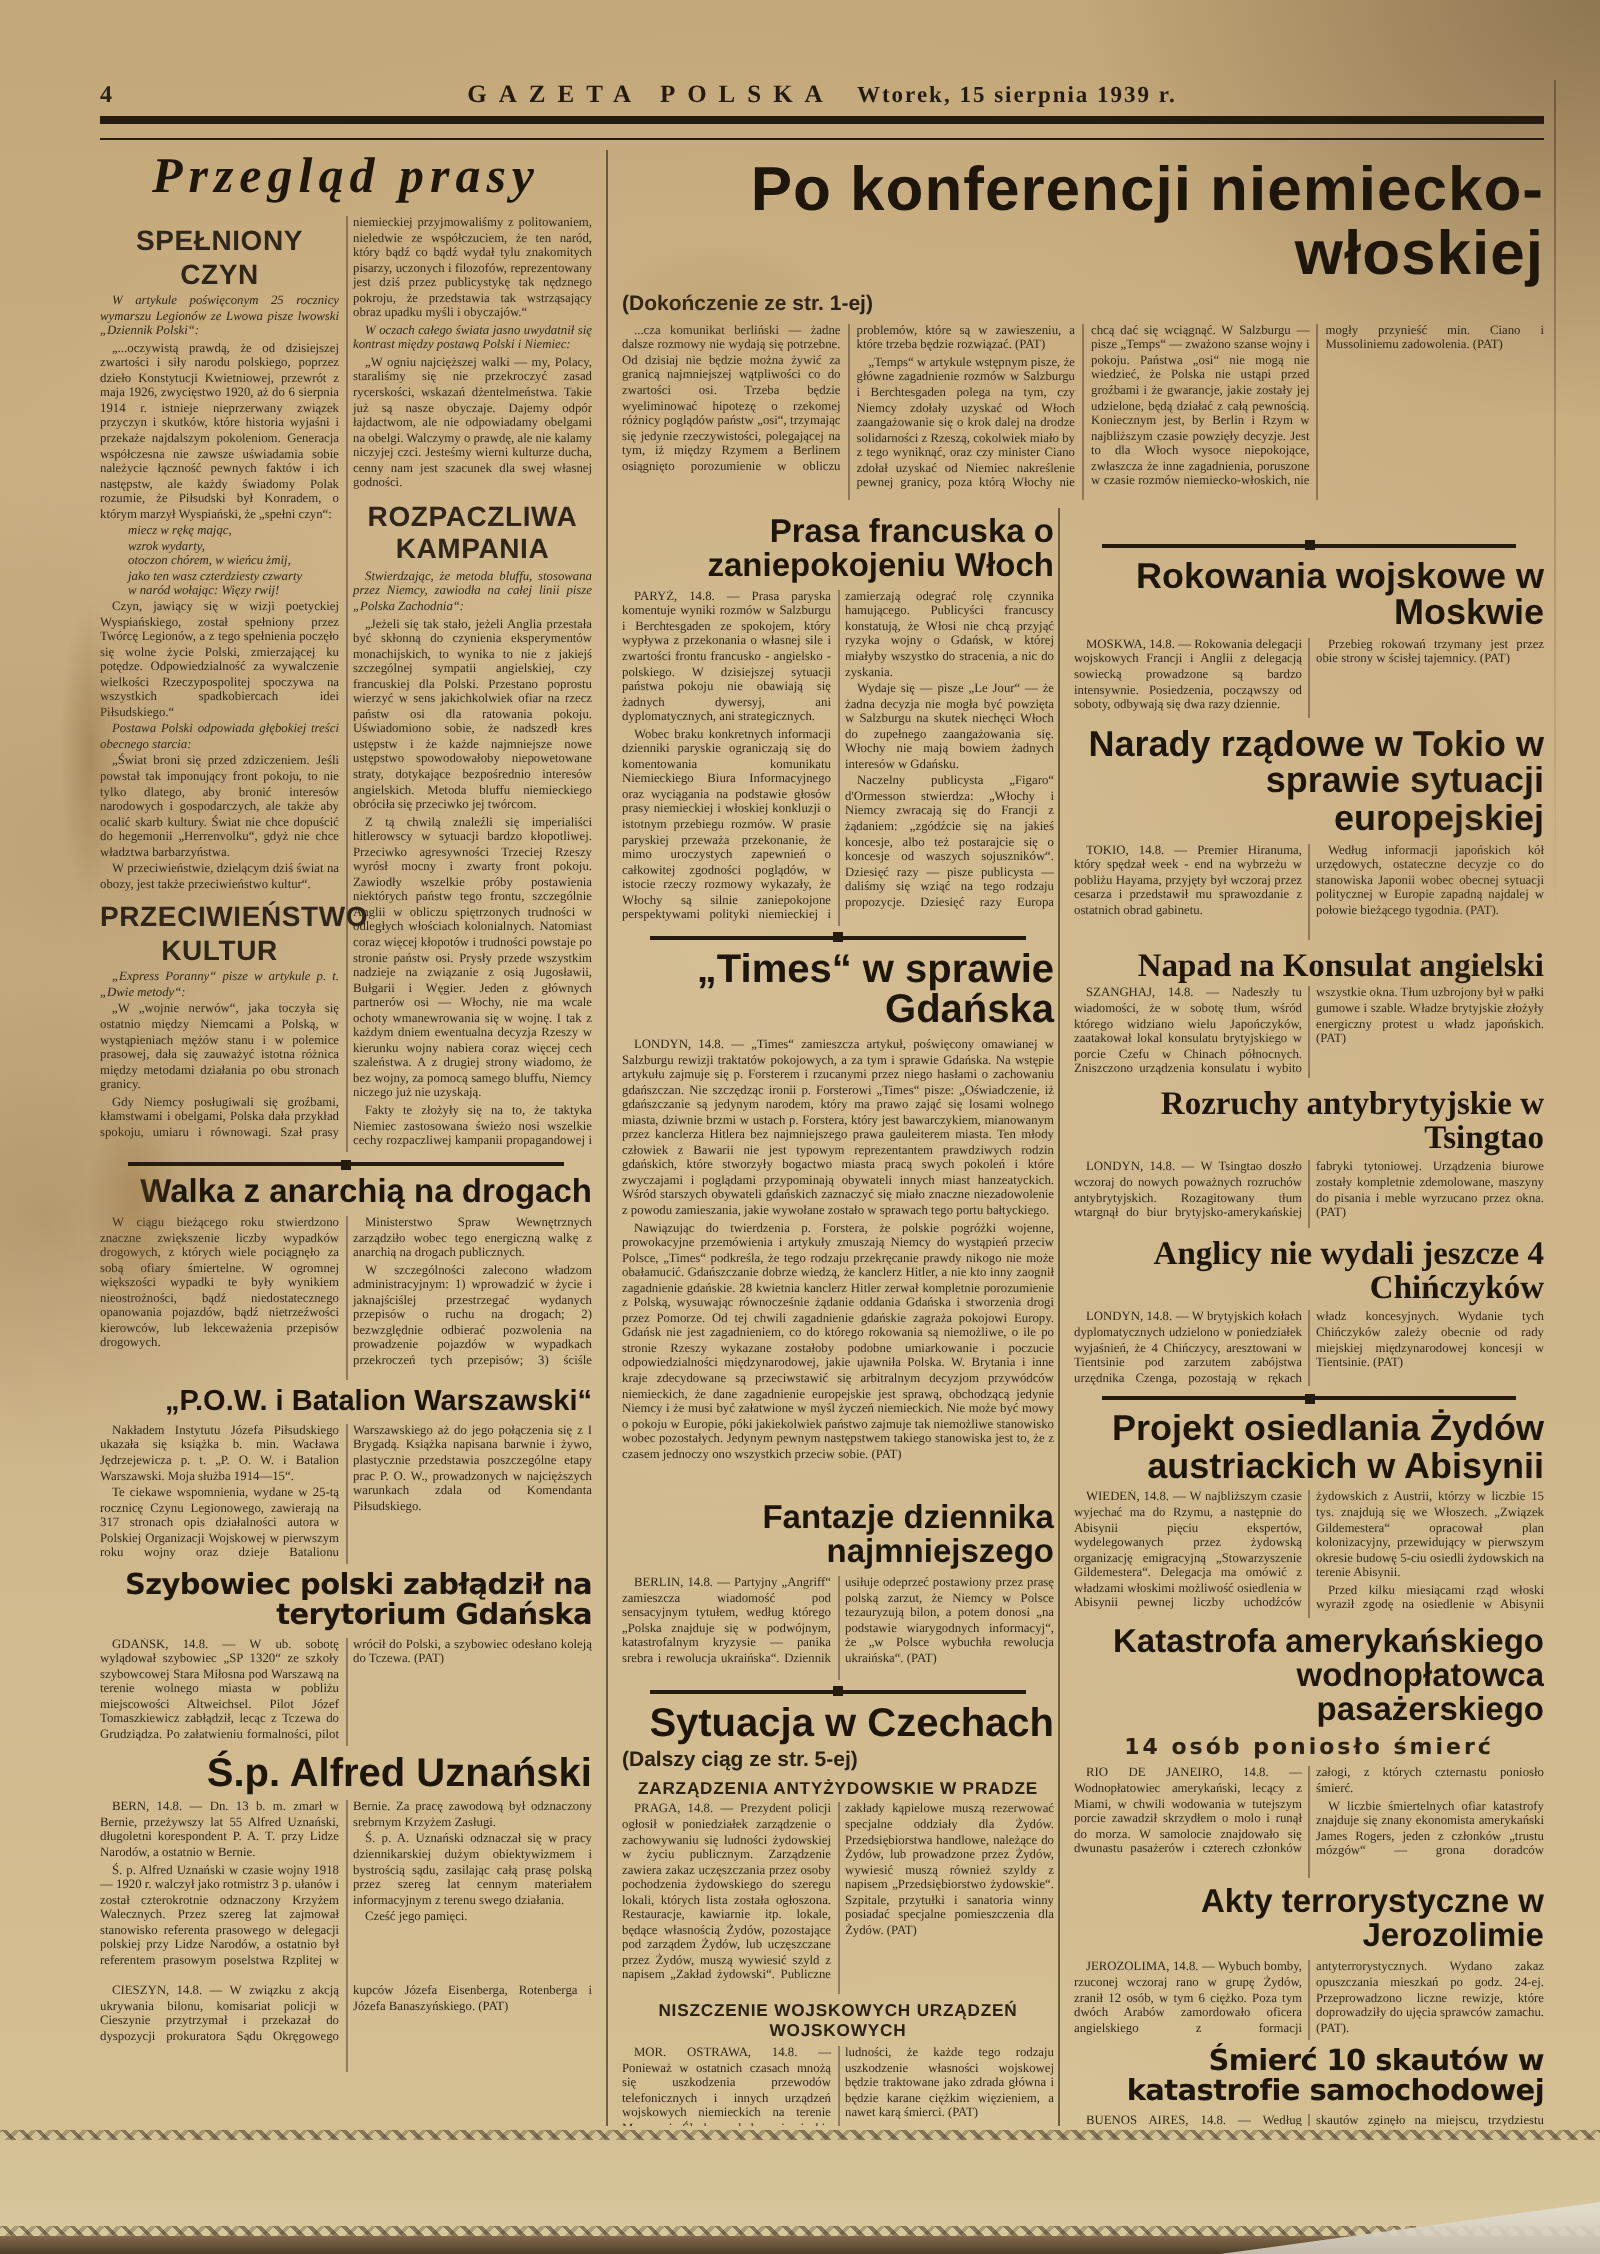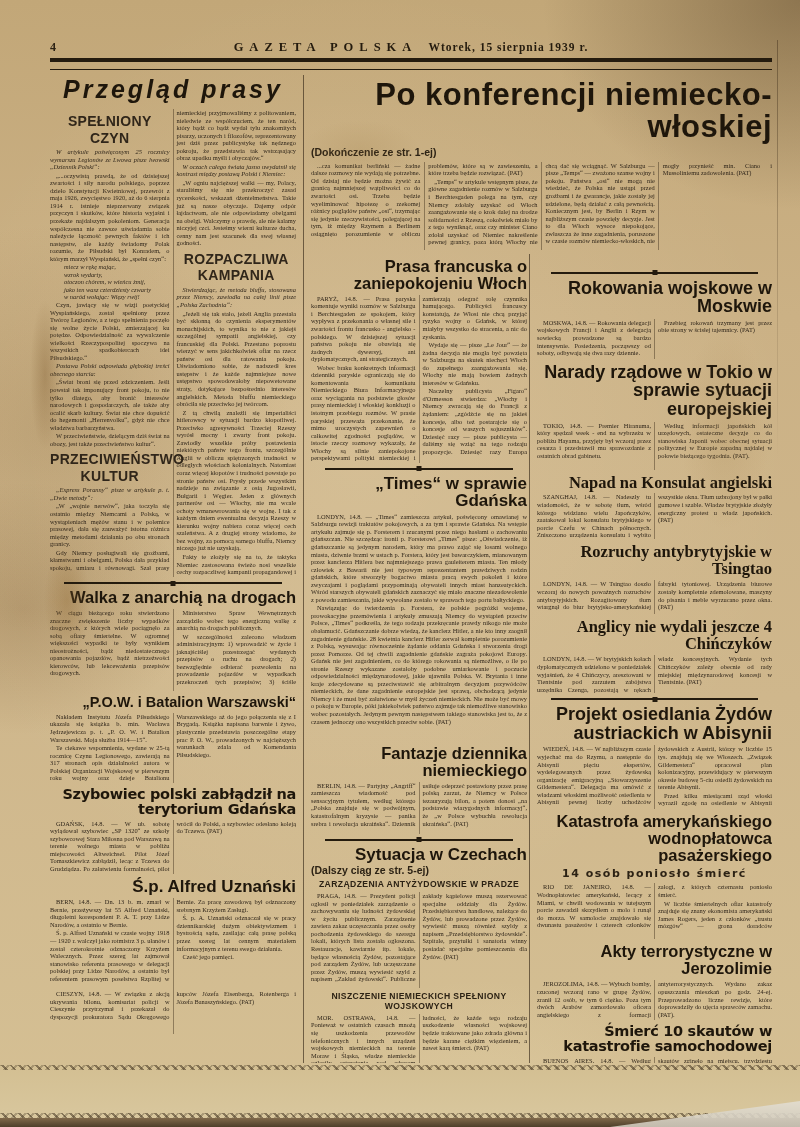--- a/index.html
+++ b/index.html
@@ -27,25 +27,25 @@
   .double-rule{height:7px;border-top:4px solid #241b0e;border-bottom:1px solid #241b0e;margin:3px 0 5px;}
 
   .content{display:flex;height:988px;overflow:hidden;}
   .col-left{width:246px;flex:0 0 246px;border-right:1px solid rgba(55,42,25,.65);padding-right:7px;overflow:hidden;}
   .col-main{flex:1;padding-left:7px;overflow:hidden;display:flex;flex-direction:column;}
 
   .hl{font-family:"Liberation Sans",sans-serif;font-weight:700;text-align:right;color:#1e160b;line-height:1.03;margin:4px 0 3px;}
   .hl-serif{font-family:"Liberation Serif",serif;}
   .hl-soft{font-family:"DejaVu Sans",sans-serif;letter-spacing:-.3px;}
   .s31{font-size:31px;letter-spacing:.5px;}
-  .s22{font-size:17px;}
+  .s22{font-size:20px;}
   .s19{font-size:18px;}
   .s17{font-size:16.5px;}
   .s15{font-size:14.5px;}
-  .pp-title{font-family:Liberation Sans, sans-serif;font-style:italic;font-weight:bold;font-size:25px;text-align:center;letter-spacing:3px;color:#1e160b;margin:0 0 5px;}
+  .pp-title{font-family:Liberation Serif, serif;font-style:italic;font-weight:bold;font-size:25px;text-align:center;letter-spacing:3px;color:#1e160b;margin:0 0 5px;}
   .subhead-bold{font-weight:700;font-size:10.5px;font-family:"Liberation Sans",sans-serif;margin:0 0 4px;}
   .caps-head{text-align:center;font-weight:700;font-size:8.6px;font-family:"Liberation Sans",sans-serif;letter-spacing:.4px;margin:4px 4px 2px;line-height:1.15;}
   .k-sub{text-align:center;font-weight:bold;font-size:11px;letter-spacing:1.5px;font-family:"DejaVu Sans",sans-serif;margin:0 0 3px;}
 
   .txt{font-size:6.4px;line-height:1.18;text-align:justify;overflow:hidden;color:#30261a;}
   .cols2{column-count:2;column-gap:7px;column-rule:1px solid rgba(60,45,25,.45);column-fill:auto;}
   .cols4{column-count:4;column-gap:8px;column-rule:1px solid rgba(60,45,25,.45);column-fill:auto;}
   .txt p.para{margin:0 0 1px;text-indent:6px;}
   .txt p.ital{font-style:italic;}
   .txt p.verse{text-indent:14px;font-style:italic;margin-bottom:0;}
@@ -187,39 +187,39 @@
 
           <section>
             <h2 class="hl s22">„Times“ w sprawie Gdańska</h2>
             <div class="txt" style="height:228px;">
                 <p class="para">LONDYN, 14.8. — „Times“ zamieszcza artykuł, poświęcony omawianej w Salzburgu rewizji traktatów pokojowych, a za tym i sprawie Gdańska. Na wstępie artykułu zajmuje się p. Forsterem i rzucanymi przez niego hasłami o zachowaniu gdańszczan. Nie szczędząc ironii p. Forsterowi „Times“ pisze: „Oświadczenie, iż gdańszczanie są jedynym narodem, który ma prawo zająć się losami wolnego miasta, dziwnie brzmi w ustach p. Forstera, który jest bawarczykiem, mianowanym przez kanclerza Hitlera bez najmniejszego prawa gauleiterem miasta. Ten młody człowiek z Bawarii nie jest typowym reprezentantem prawdziwych rodzin gdańskich, które stworzyły bogactwo miasta pracą swych pokoleń i które zwyczajami i poglądami przypominają obywateli innych miast hanzeatyckich. Wśród starszych obywateli gdańskich zaznaczyć się miało znaczne niezadowolenie z powodu zamieszania, jakie wywołane zostało w sprawach tego portu bałtyckiego.</p>
                 <p class="para">Nawiązując do twierdzenia p. Forstera, że polskie pogróżki wojenne, prowokacyjne przemówienia i artykuły zmuszają Niemcy do wystąpień przeciw Polsce, „Times“ podkreśla, że tego rodzaju przekręcanie prawdy nikogo nie może obałamucić. Gdańszczanie dobrze wiedzą, że kanclerz Hitler, a nie kto inny zaognił zagadnienie gdańskie. 28 kwietnia kanclerz Hitler zerwał kompletnie porozumienie z Polską, wysuwając równocześnie żądanie oddania Gdańska i stworzenia drogi przez Pomorze. Od tej chwili zagadnienie gdańskie zagraża pokojowi Europy. Gdańsk nie jest zagadnieniem, co do którego rokowania są niemożliwe, o ile po stronie Rzeszy wykazane zostałoby podobne umiarkowanie i poczucie odpowiedzialności międzynarodowej, jakie ujawniła Polska. W. Brytania i inne kraje zdecydowane są przeciwstawić się arbitralnym decyzjom przywódców niemieckich, że dane zagadnienie europejskie jest sprawą, obchodzącą jedynie Niemcy i że musi być załatwione w myśl życzeń niemieckich. Nie może być mowy o pokoju w Europie, póki jakiekolwiek państwo zajmuje tak niemożliwe stanowisko wobec pozostałych. Jedynym pewnym następstwem takiego stanowiska jest to, że z czasem jednoczy ono wszystkich przeciw sobie. (PAT)</p>
               </div>
           </section>
 
           <section>
-            <h2 class="hl s17">Fantazje dziennika niemieckiego</h2>
+            <h2 class="hl s17">Fantazje dziennika najmniejszego</h2>
             <div class="txt cols2" style="height:52px;">
                 <p class="para">BERLIN, 14.8. — Partyjny „Angriff“ zamieszcza wiadomość pod sensacyjnym tytułem, według którego „Polska znajduje się w podwójnym, katastrofalnym kryzysie — panika srebra i rewolucja ukraińska“. Dziennik usiłuje odeprzeć postawiony przez prasę polską zarzut, że Niemcy w Polsce tezauryzują bilon, a potem donosi „na podstawie wiarygodnych informacyj“, że „w Polsce wybuchła rewolucja ukraińska“. (PAT)</p>
               </div>
           </section>
           <div class="bar"></div>
 
           <section>
             <h2 class="hl s22" style="margin-bottom:1px">Sytuacja w Czechach</h2>
             <div class="subhead-bold">(Dalszy ciąg ze str. 5-ej)</div>
 
             <div>
               <div class="caps-head">ZARZĄDZENIA ANTYŻYDOWSKIE W PRADZE</div>
               <div class="txt cols2" style="height:96px;">
                   <p class="para">PRAGA, 14.8. — Prezydent policji ogłosił w poniedziałek zarządzenie o zachowywaniu się ludności żydowskiej w życiu publicznym. Zarządzenie zawiera zakaz uczęszczania przez osoby pochodzenia żydowskiego do szeregu lokali, których lista została ogłoszona. Restauracje, kawiarnie itp. lokale, będące własnością Żydów, pozostające pod zarządem Żydów, lub uczęszczane przez Żydów, muszą wywiesić szyld z napisem „Zakład żydowski“. Publiczne zakłady kąpielowe muszą rezerwować specjalne oddziały dla Żydów. Przedsiębiorstwa handlowe, należące do Żydów, lub prowadzone przez Żydów, wywiesić muszą również szyldy z napisem „Przedsiębiorstwo żydowskie“. Szpitale, przytułki i sanatoria winny posiadać specjalne pomieszczenia dla Żydów. (PAT)</p>
                 </div>
             </div>
             <div>
-              <div class="caps-head">NISZCZENIE NIEMIECKICH SPEŁNIONY WOJSKOWYCH</div>
+              <div class="caps-head">NISZCZENIE WOJSKOWYCH URZĄDZEŃ WOJSKOWYCH</div>
               <div class="txt cols2" style="height:54px;">
                   <p class="para">MOR. OSTRAWA, 14.8. — Ponieważ w ostatnich czasach mnożą się uszkodzenia przewodów telefonicznych i innych urządzeń wojskowych niemieckich na terenie Moraw i Śląska, władze niemieckie ogłosiły ostrzeżenie pod adresem ludności, że każde tego rodzaju uszkodzenie własności wojskowej będzie traktowane jako zdrada główna i będzie karane ciężkim więzieniem, a nawet karą śmierci. (PAT)</p>
                 </div>
             </div>
 
           </section>
         </div>
 
         <div class="rcol">
           <div class="bar" style="margin-top:12px"></div>

